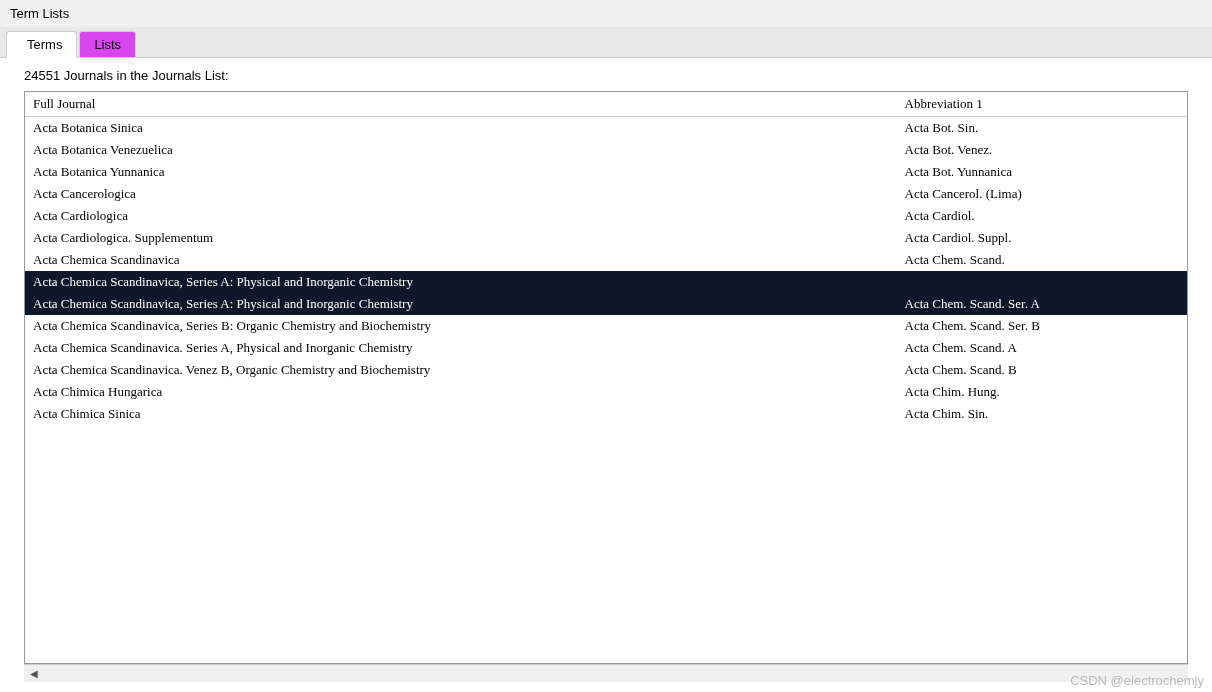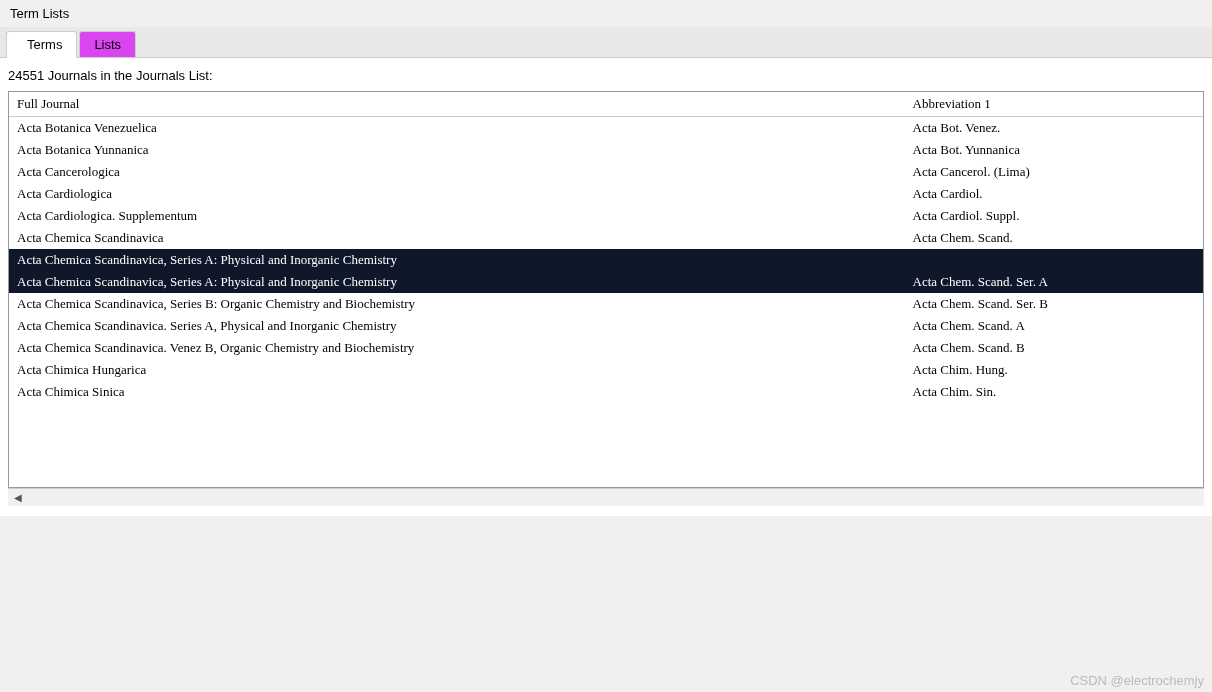--- a/index.html
+++ b/index.html
@@ -6,21 +6,21 @@
     body {
       font-family: 'Segoe UI', Arial, sans-serif;
       font-size: 13px;
       background: #f0f0f0;
       width: 1212px;
       height: 692px;
       overflow: hidden;
     }
     .window {
       width: 1212px;
-      height: 516px;
+      height: 692px;
       background: #f0f0f0;
       display: flex;
       flex-direction: column;
     }
     .title-bar {
       padding: 6px 10px;
       font-size: 13px;
       color: #000;
       background: #f0f0f0;
     }
@@ -45,21 +45,21 @@
       border-bottom: 1px solid #fff;
       margin-bottom: -1px;
       z-index: 1;
       padding-left: 20px;
     }
     .content-area {
       flex: 1;
       background: #fff;
       display: flex;
       flex-direction: column;
-      padding: 10px 8px;
+      padding: 10px 24px;
       overflow: hidden;
     }
     .journal-count {
       font-size: 13px;
       margin-bottom: 8px;
       color: #000;
     }
     .table-container {
       flex: 1;
       border: 1px solid #999;
@@ -139,20 +139,24 @@
 
     <div class="table-container">
       <table>
         <thead>
           <tr>
             <th class="col-full">Full Journal</th>
             <th class="col-abbr">Abbreviation 1</th>
           </tr>
         </thead>
         <tbody id="table-body">
+        <tr>
+              <td>Acta Botanica Sinica</td>
+              <td>Acta Bot. Sin.</td>
+            </tr>
             <tr>
               <td>Acta Botanica Venezuelica</td>
               <td>Acta Bot. Venez.</td>
             </tr>
             <tr>
               <td>Acta Botanica Yunnanica</td>
               <td>Acta Bot. Yunnanica</td>
             </tr>
             <tr>
               <td>Acta Cancerologica</td>

